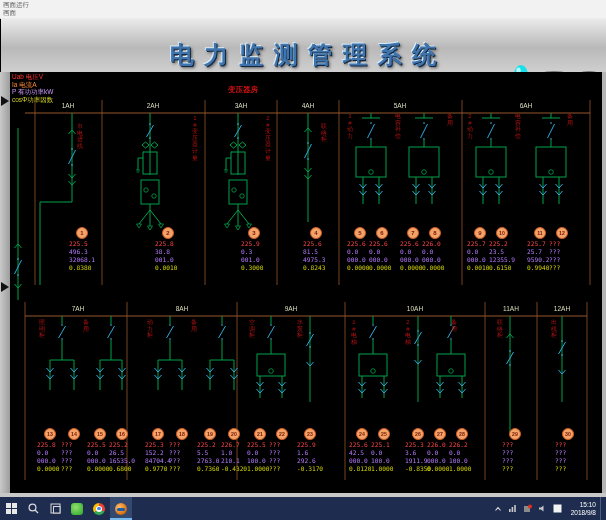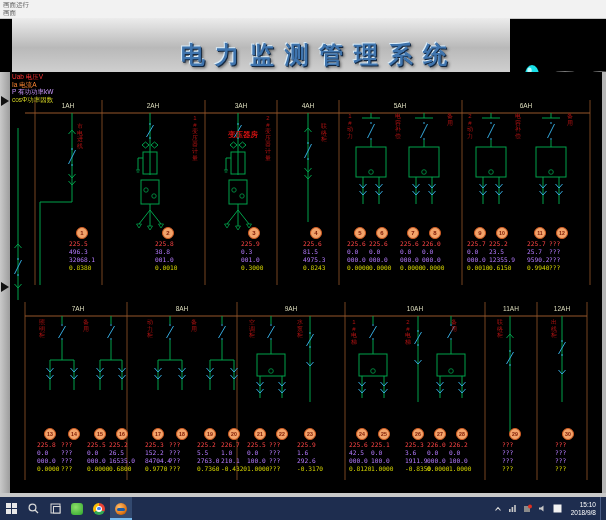--- a/index.html
+++ b/index.html
@@ -3,21 +3,21 @@
 <meta charset="utf-8">
 <style>
   html,body{margin:0;padding:0;background:#555;}
   #screen{position:relative;width:606px;height:520px;overflow:hidden;
     font-family:"Liberation Sans","DejaVu Sans",sans-serif;background:#000;}
   
   #chrome{position:absolute;left:0;top:0;width:606px;height:18px;background:#f2f2f2;
     border-bottom:1px solid #c8c8c8;}
   .chrome-line{position:absolute;left:3px;font-size:6.5px;color:#555;line-height:8px;}
   
-  #band{position:absolute;left:12px;top:18px;width:498px;height:54px;
+  #band{position:absolute;left:1px;top:18px;width:606px;height:54px;
     background:linear-gradient(#ececec,#b9b9b9 55%,#cfcfcf);}
   #app-title{position:absolute;left:0;top:21px;width:606px;text-align:center;
     font-size:24px;font-weight:bold;letter-spacing:2px;color:#3f74ad;
     text-shadow:1px 1px 0 #14273f,-1px -1px 0 #d9ecf9,2px 2px 3px #555;}
   #page-label{position:absolute;left:4px;top:57px;font-size:8px;color:#e03020;}
   #nav{position:absolute;left:118px;top:55px;width:362px;display:flex;justify-content:space-between;}
   .nav-btn{width:58px;height:15px;background:#dad6ce;border:2px outset #f2f0ea;
     color:#cc4430;font-size:9px;line-height:11px;text-align:center;cursor:pointer;
     font-weight:bold;box-sizing:border-box;white-space:nowrap;overflow:hidden;}
   #egg{position:absolute;left:511px;top:46px;width:18px;height:26px;}
@@ -27,21 +27,21 @@
   #oval1{left:533px;width:38px;}
   #oval2{left:573px;width:28px;}
   
   #canvas{position:absolute;left:10px;top:72px;width:592px;height:421px;background:#000;}
   #left-strip{position:absolute;left:0;top:72px;width:10px;height:421px;
     background:linear-gradient(90deg,#c9c9c9,#9d9d9d);}
   .nav-arrow{position:absolute;left:1px;width:0;height:0;border-top:5px solid transparent;
     border-bottom:5px solid transparent;border-left:8px solid #111;cursor:pointer;}
   #right-strip{position:absolute;left:602px;top:72px;width:4px;height:421px;background:#b5b5b5;}
   #legend{position:absolute;left:12px;top:73px;font-size:6.5px;line-height:7.5px;white-space:nowrap;}
-  #center-label{position:absolute;left:228px;top:85px;font-size:7.5px;color:#cc1111;font-weight:bold;margin-top:45px;}
+  #center-label{position:absolute;left:228px;top:85px;font-size:7.5px;color:#cc1111;font-weight:bold;}
   #below-canvas{position:absolute;left:0;top:493px;width:606px;height:4px;background:#c8c8c8;}
   
   #taskbar{position:absolute;left:0;top:497px;width:606px;height:23px;background:#1e2d4f;
     display:flex;align-items:center;}
   .tb-left{display:flex;align-items:center;height:23px;}
   .tb-icon{width:22px;height:23px;display:flex;align-items:center;justify-content:center;cursor:pointer;}
   .tb-icon.active{background:#33496f;box-shadow:inset 0 -2px 0 #76b9ed;}
   .chrome-ball{width:12px;height:12px;border-radius:50%;
     background:conic-gradient(#ea4335 0 33%,#34a853 33% 66%,#fbbc05 66% 100%);position:relative;}
   .chrome-ball:before{content:"";position:absolute;left:3px;top:3px;width:6px;height:6px;

